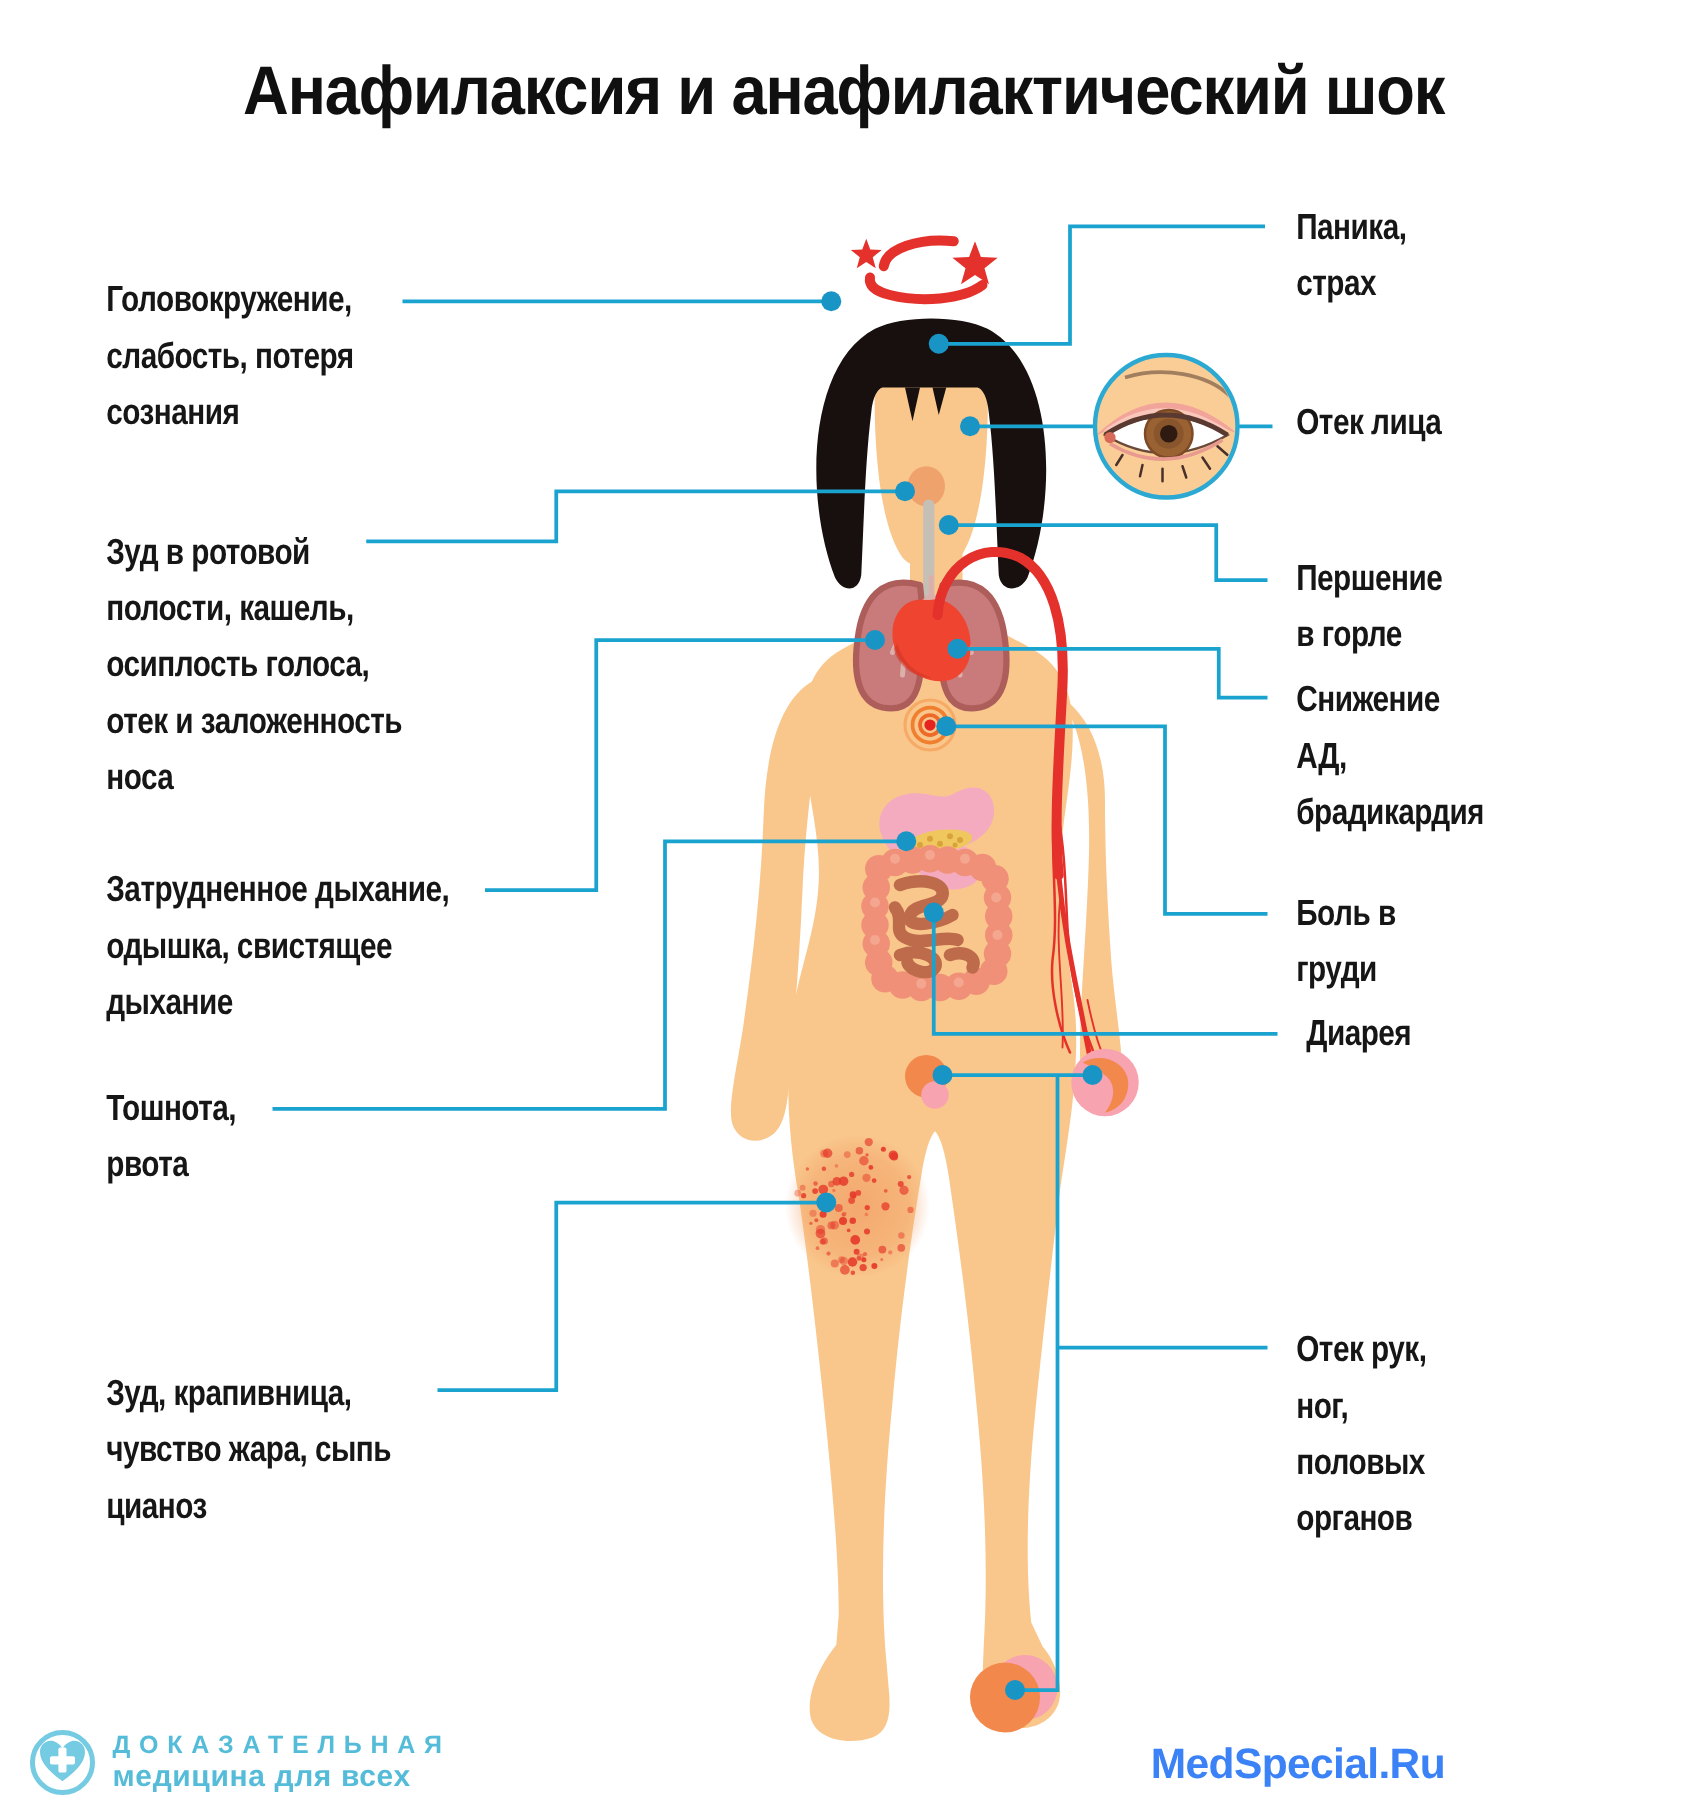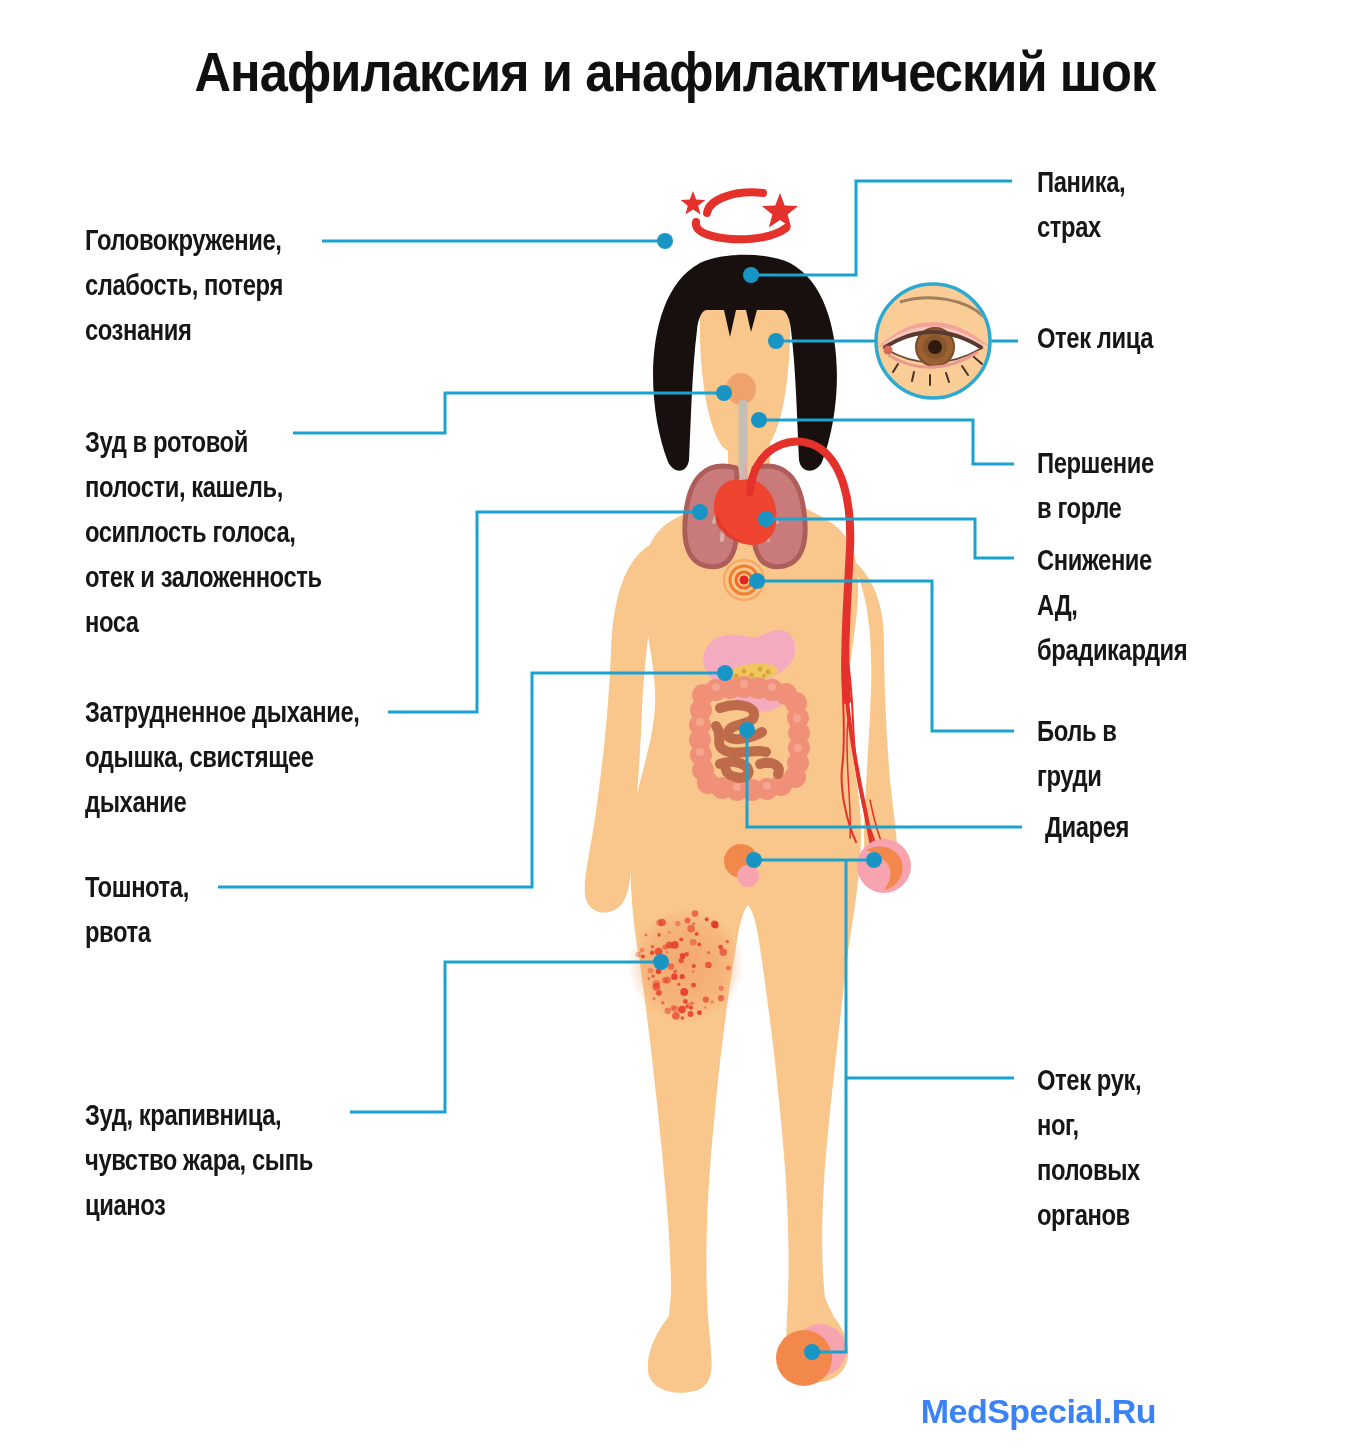--- a/index.html
+++ b/index.html
@@ -339,15 +339,28 @@
   <div class="lbl" style="left:1037px;top:160px">Паника, страх</div>
   <div class="lbl" style="left:1037px;top:316px">Отек лица</div>
   <div class="lbl" style="left:1037px;top:441px">Першение в горле</div>
   <div class="lbl" style="left:1037px;top:538px">Снижение АД,
 брадикардия</div>
   <div class="lbl" style="left:1037px;top:709px">Боль в груди</div>
   <div class="lbl" style="left:1045px;top:805px">Диарея</div>
   <div class="lbl" style="left:1037px;top:1058px">Отек рук, ног,
 половых органов</div>
 
+  <div class="footer-logo">
+    <svg width="56" height="56" viewBox="0 0 56 56">
+      <circle cx="28" cy="28" r="24" fill="#ffffff" stroke="#74CBE2" stroke-width="4"></circle>
+      <path fill="#74CBE2" d="M 28,43 C 16,34 10,27 10,19.5 C 10,13 16,9.5 21,11 C 24.2,12 26.7,14.3 28,17
+        C 29.3,14.3 31.8,12 35,11 C 40,9.5 46,13 46,19.5 C 46,27 40,34 28,43 Z"></path>
+      <rect x="18" y="23" width="20" height="6.5" rx="1.5" fill="#ffffff"></rect>
+      <rect x="24.7" y="16" width="6.5" height="20" rx="1.5" fill="#ffffff"></rect>
+    </svg>
+    <div class="logo-text">
+      <div class="logo-line1">ДОКАЗАТЕЛЬНАЯ</div>
+      <div class="logo-line2">медицина для всех</div>
+    </div>
+  </div>
   <div class="site-logo">MedSpecial.Ru</div>
 
 </div>
 
 </body></html>

